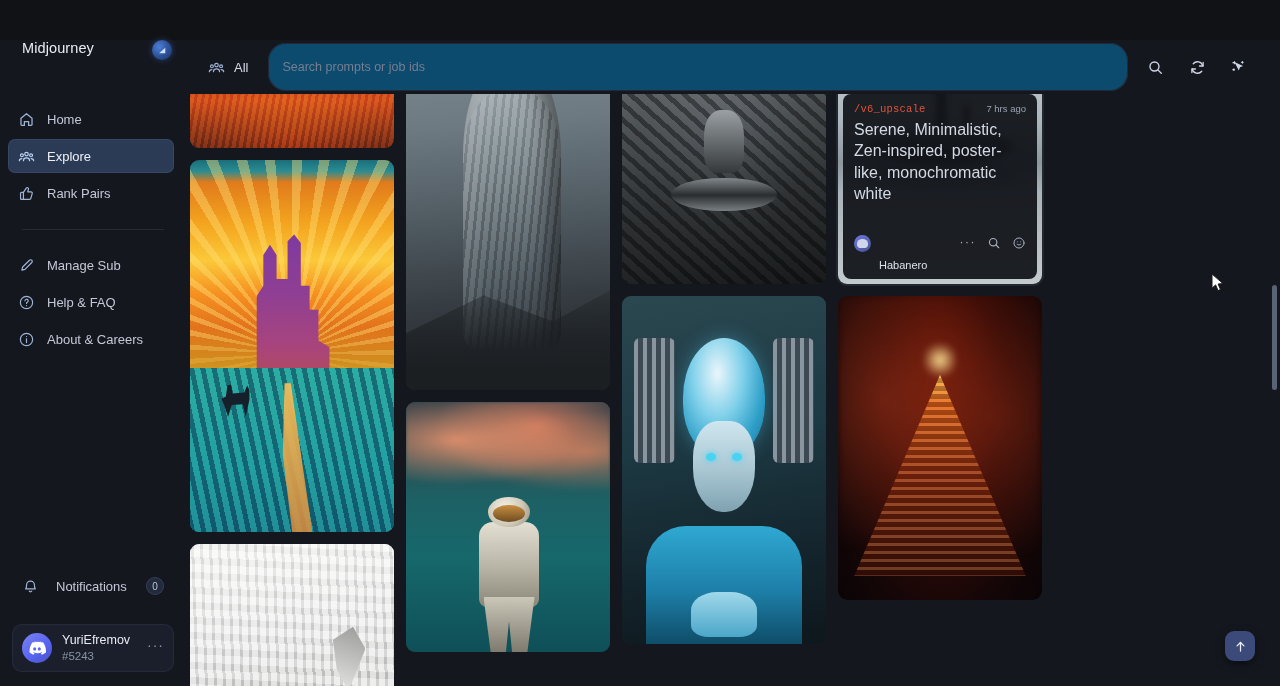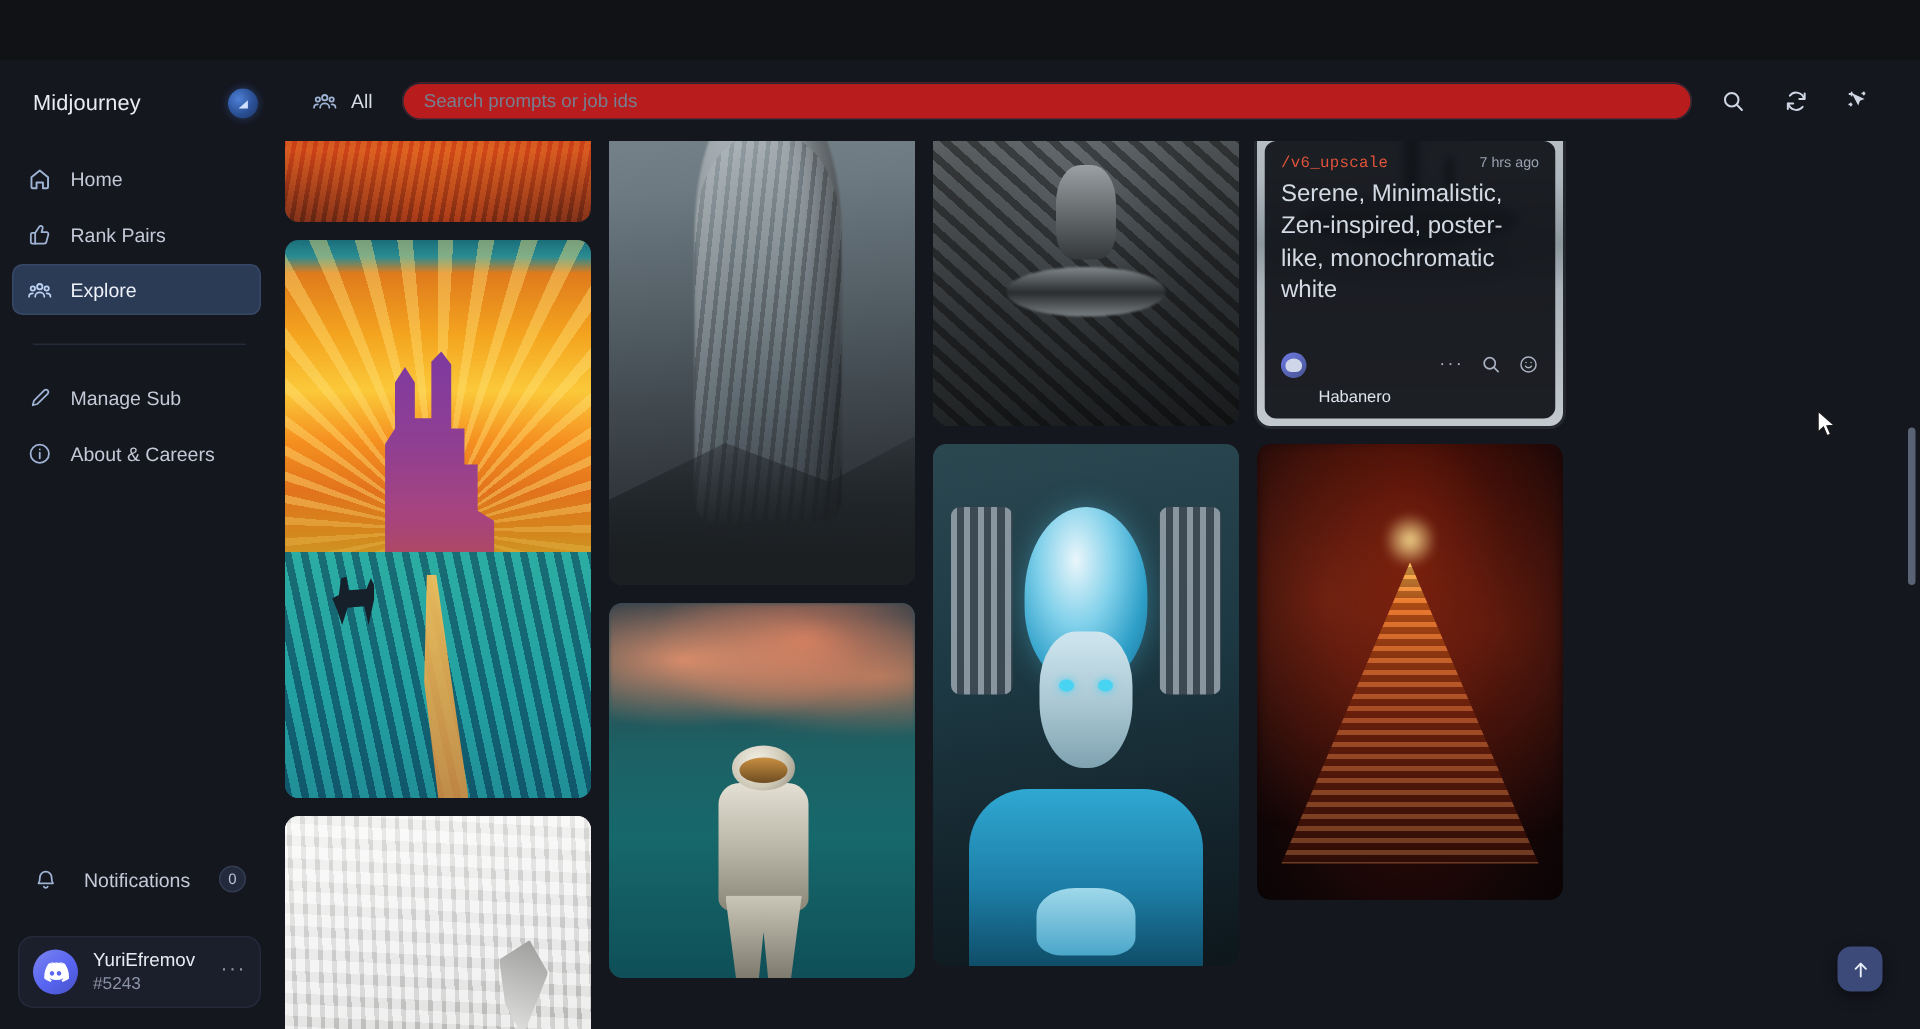--- a/index.html
+++ b/index.html
@@ -30,21 +30,21 @@
   
   .sidebar {
     width: 186px; height: 646px;
     background: #15171f;
     position: relative;
     flex: 0 0 186px;
     display: flex; flex-direction: column;
   }
   .brand-row {
     height: 58px;
-    display: flex; align-items: center;
+    display: flex; 
     padding: 0 14px 0 22px;
     justify-content: space-between;
   }
   .brand-name {
     font-size: 14.5px; color: #e9ecf2; letter-spacing: .1px;
   }
   .brand-badge {
     width: 20px; height: 20px; border-radius: 50%;
     background: radial-gradient(circle at 35% 35%, #4d7fd6 0%, #2a4f94 55%, #1d3563 100%);
     display: flex; align-items: center; justify-content: center;
@@ -123,22 +123,22 @@
     background: #15171f;
   }
   .filter-chip {
     display: flex; align-items: center; gap: 9px;
     color: #d6dbe6; font-size: 13px;
     padding: 5px 8px; border-radius: 7px; cursor: pointer;
   }
   .filter-chip .ico { color: #9fb3d4; display:flex; }
 
   .search-wrap {
-    flex: 1 1 auto; height: 25px;
-    background: #b91c1c; border-radius: 18px;
+    flex: 1 1 auto; height: 48px;
+    background: #0c4a6e; border-radius: 18px;
     display: flex; align-items: center;
     padding: 0 14px; position: relative;
     box-shadow: inset 0 0 0 1px #232836;
   }
   .search-wrap input {
     flex: 1 1 auto; border: none; outline: none; background: transparent;
     color: #d7dbe4; font-size: 12.5px;
     font-family: "Liberation Sans", sans-serif;
   }
   .search-wrap input::placeholder { color: #767e90; }
@@ -433,58 +433,68 @@
 
       <div class="nav-item">
         <span class="ico">
           <svg viewBox="0 0 20 20" width="17" height="17" fill="none" stroke="currentColor" stroke-width="1.5" stroke-linecap="round" stroke-linejoin="round">
             <path d="M3.5 8.5 10 3.2l6.5 5.3V16a1 1 0 0 1-1 1h-3v-4.5h-5V17h-3a1 1 0 0 1-1-1Z"></path>
           </svg>
         </span>
         <span>Home</span>
       </div>
 
-      <div class="nav-item">
-        <span class="ico">
-          <svg viewBox="0 0 20 20" width="17" height="17" fill="none" stroke="currentColor" stroke-width="1.4" stroke-linecap="round" stroke-linejoin="round">
-            <path d="M6.4 17V8.6l3.3-5a1.5 1.5 0 0 1 2.6 1.4L11.4 8h4a1.4 1.4 0 0 1 1.35 1.8l-1.45 5.4A2 2 0 0 1 13.4 17Z"></path>
-            <path d="M6.4 8.6H4.2A1.2 1.2 0 0 0 3 9.8v6A1.2 1.2 0 0 0 4.2 17h2.2"></path>
-          </svg>
-        </span>
-        <span>Rank Pairs</span>
-      </div>
-
       <div class="nav-item active">
         <span class="ico">
           <svg viewBox="0 0 20 20" width="17" height="17" fill="none" stroke="currentColor" stroke-width="1.4" stroke-linecap="round" stroke-linejoin="round">
             <circle cx="10" cy="7.2" r="2.1"></circle>
               <circle cx="4.6" cy="8.6" r="1.7"></circle>
               <circle cx="15.4" cy="8.6" r="1.7"></circle>
             <path d="M6.4 15c0-2 1.6-3.3 3.6-3.3s3.6 1.3 3.6 3.3"></path>
             <path d="M1.6 15c0-1.6 1.2-2.6 3-2.6"></path>
               <path d="M18.4 15c0-1.6-1.2-2.6-3-2.6"></path>
           </svg>
         </span>
         <span>Explore</span>
       </div>
+
+      <div class="nav-item">
+        <span class="ico">
+          <svg viewBox="0 0 20 20" width="17" height="17" fill="none" stroke="currentColor" stroke-width="1.4" stroke-linecap="round" stroke-linejoin="round">
+            <path d="M6.4 17V8.6l3.3-5a1.5 1.5 0 0 1 2.6 1.4L11.4 8h4a1.4 1.4 0 0 1 1.35 1.8l-1.45 5.4A2 2 0 0 1 13.4 17Z"></path>
+            <path d="M6.4 8.6H4.2A1.2 1.2 0 0 0 3 9.8v6A1.2 1.2 0 0 0 4.2 17h2.2"></path>
+          </svg>
+        </span>
+        <span>Rank Pairs</span>
+      </div>
     </nav>
 
     <div class="nav-divider"></div>
 
     <nav class="nav-group">
 
       <div class="nav-item">
         <span class="ico">
           <svg viewBox="0 0 20 20" width="17" height="17" fill="none" stroke="currentColor" stroke-width="1.4" stroke-linecap="round" stroke-linejoin="round">
             <path d="M16.2 3.8a1.9 1.9 0 0 1 0 2.7l-8 8L4.5 15.5l1-3.7 8-8a1.9 1.9 0 0 1 2.7 0Z"></path>
           </svg>
         </span>
         <span>Manage Sub</span>
       </div>
 
+      <div class="nav-item">
+        <span class="ico">
+          <svg viewBox="0 0 20 20" width="17" height="17" fill="none" stroke="currentColor" stroke-width="1.4" stroke-linecap="round" stroke-linejoin="round">
+            <circle cx="10" cy="10" r="7.2"></circle>
+              <path d="M8.2 8a1.9 1.9 0 1 1 2.6 1.8c-.6.3-.8.8-.8 1.4"></path>
+              <circle cx="10" cy="13.7" r=".7" fill="currentColor" stroke="none"></circle>
+          </svg>
+        </span>
+        <span>Help &amp; FAQ</span>
+      </div>
 
       <div class="nav-item">
         <span class="ico">
           <svg viewBox="0 0 20 20" width="17" height="17" fill="none" stroke="currentColor" stroke-width="1.4" stroke-linecap="round" stroke-linejoin="round">
             <circle cx="10" cy="10" r="7.2"></circle>
               <path d="M10 9.2v4.4"></path>
               <circle cx="10" cy="6.6" r=".7" fill="currentColor" stroke="none"></circle>
           </svg>
         </span>
         <span>About &amp; Careers</span>

